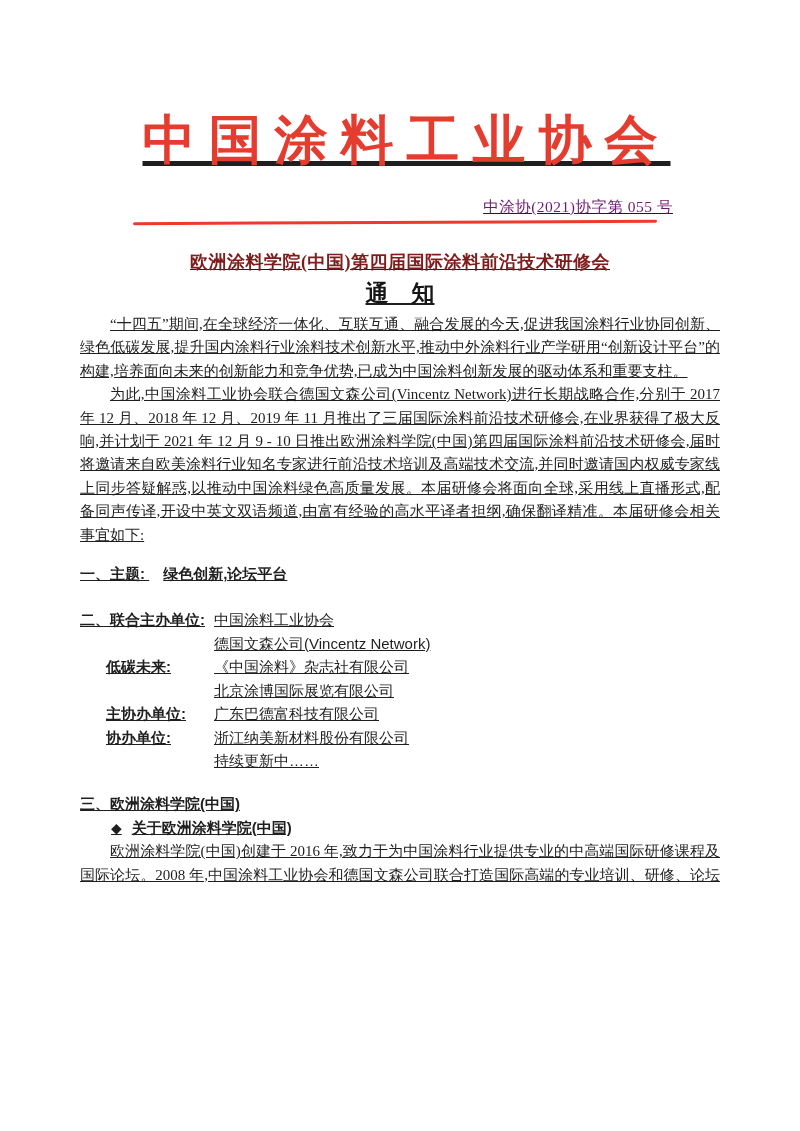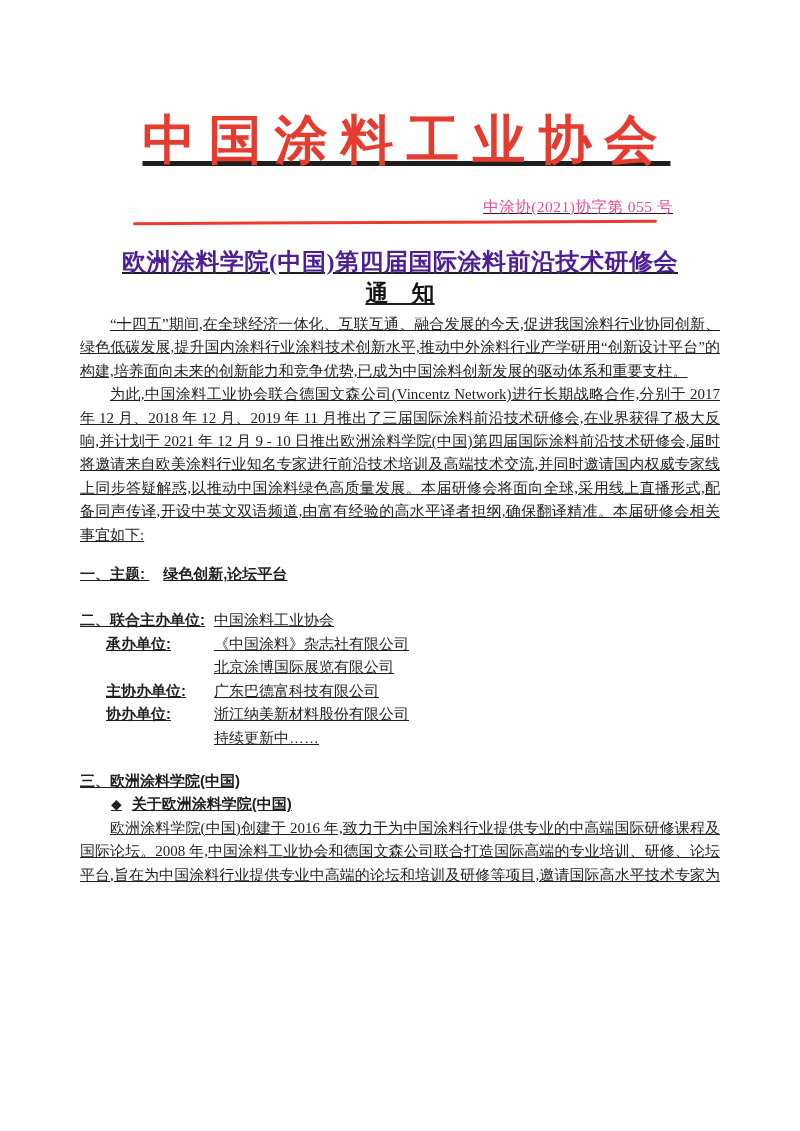--- a/index.html
+++ b/index.html
@@ -25,40 +25,40 @@
     text-indent: 13px; 
     color: #e53c30;
     white-space: nowrap;
   }
   .doc-number {
     margin-top: 28px;
     text-align: right;
     padding-right: 127px;
     font-size: 15.5px;
     line-height: 22px;
-    color: #ec4899;
+    color: #701a75;
     letter-spacing: 0.5px;
   }
   .red-rule {
     margin-left: 133px;
     margin-top: 3px;
     width: 524px;
     height: 3px;
     background: #ee3a2c;
     border-radius: 2px;
     transform: rotate(-0.25deg);
   }
   .title {
     margin: 23px 0 0 0;
     text-align: center;
-    font-size: 24px;
+    font-size: 18px;
     line-height: 30px;
     font-weight: bold;
     letter-spacing: 0.5px;
-    color: #4c1d95;
+    color: #7f1d1d;
   }
   .subtitle {
     margin: 5px 0 0 0;
     text-align: center;
     font-size: 23px;
     line-height: 24px;
     font-weight: bold;
     color: #161616;
   }
   .content {
@@ -116,23 +116,27 @@
       <span class="value bold">绿色创新,论坛平台</span>
     </div>
 
     <div class="org-table sans">
       <div class="org-row">
         <span class="org-label">二、联合主办单位:</span>
         <span class="org-value">中国涂料工业协会</span>
       </div>
       <div class="org-row">
         <span class="org-label"></span>
+        <span class="org-value">德国文森公司(Vincentz Network)</span>
       </div>
       <div class="org-row">
-        <span class="org-label sub">承办单位:</span>
+        <span class="org-label"></span>
+      </div>
+      <div class="org-row">
+        <span class="org-label sub">低碳未来:</span>
         <span class="org-value">《中国涂料》杂志社有限公司</span>
       </div>
       <div class="org-row">
         <span class="org-label sub"></span>
         <span class="org-value">北京涂博国际展览有限公司</span>
       </div>
       <div class="org-row">
         <span class="org-label sub">主协办单位:</span>
         <span class="org-value">广东巴德富科技有限公司</span>
       </div>

